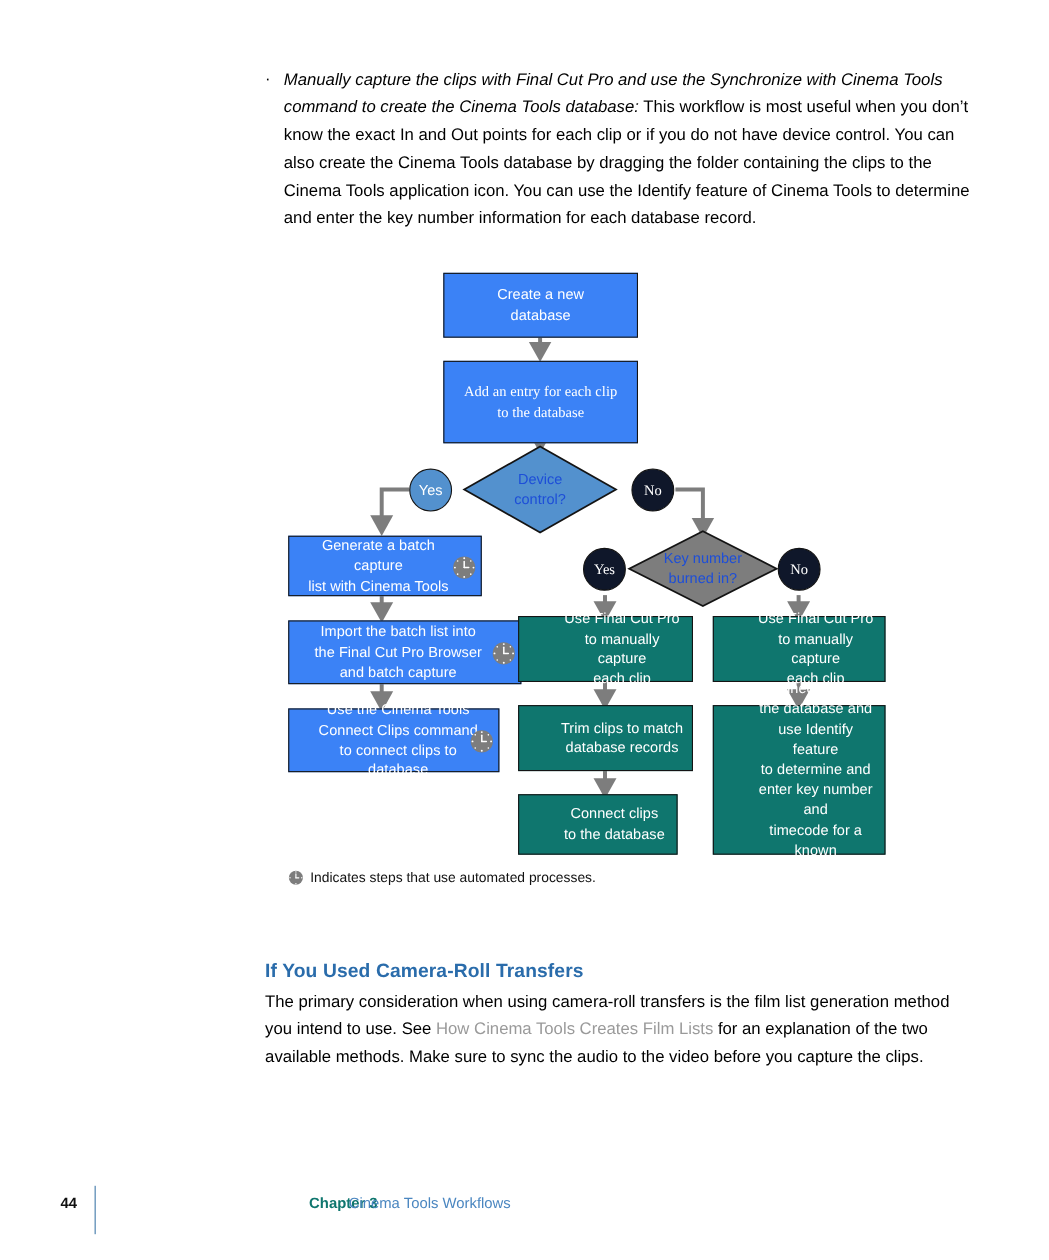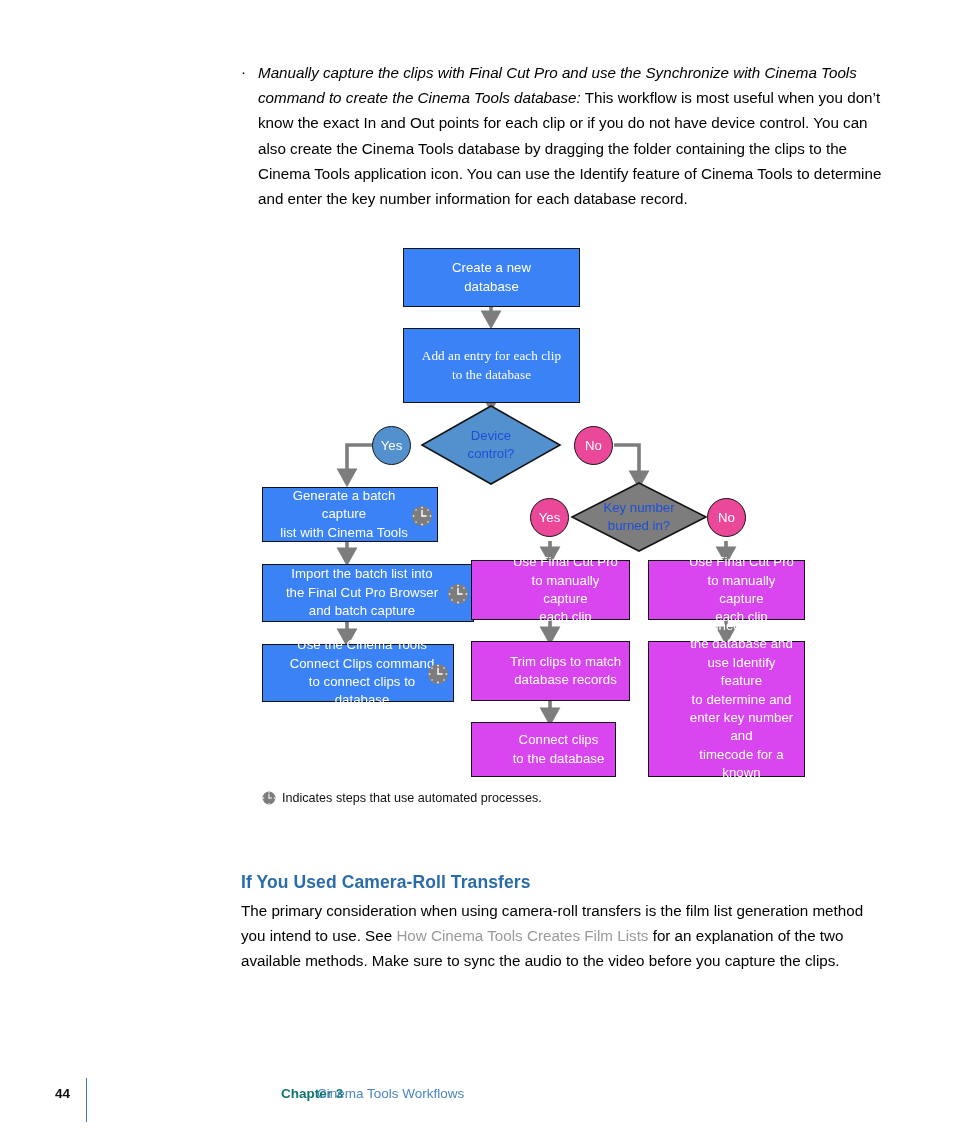--- a/index.html
+++ b/index.html
@@ -59,38 +59,38 @@
     display: flex;
     align-items: center;
     justify-content: center;
     text-align: center;
     color: #ffffff;
     font-size: 13.2px;
     line-height: 18.4px;
     letter-spacing: 0.05px;
   }
   .node.blue { background: #3b82f6; }
-  .node.gray { background: #d946ef; padding-left: 30px; }
+  .node.gray { background: #0f766e; padding-left: 30px; }
   .node .txt { padding: 0 6px; position: relative; z-index: 2; }
 
   
   .circ {
     position: absolute;
     box-sizing: border-box;
     border: 1.6px solid #141414;
     border-radius: 50%;
     display: flex;
     align-items: center;
     justify-content: center;
     color: #fff;
     font-size: 13.2px;
     z-index: 3;
   }
   .circ.blue { background: #5391ce; }
-  .circ.gray { background: #ec4899; }
+  .circ.gray { background: #0f172a; font-family: Liberation Serif, serif; }
 
   
   .diamond {
     position: absolute;
     z-index: 2;
   }
   .diamond .dlabel {
     position: absolute;
     left: 0; top: 0; right: 0; bottom: 0;
     display: flex;

